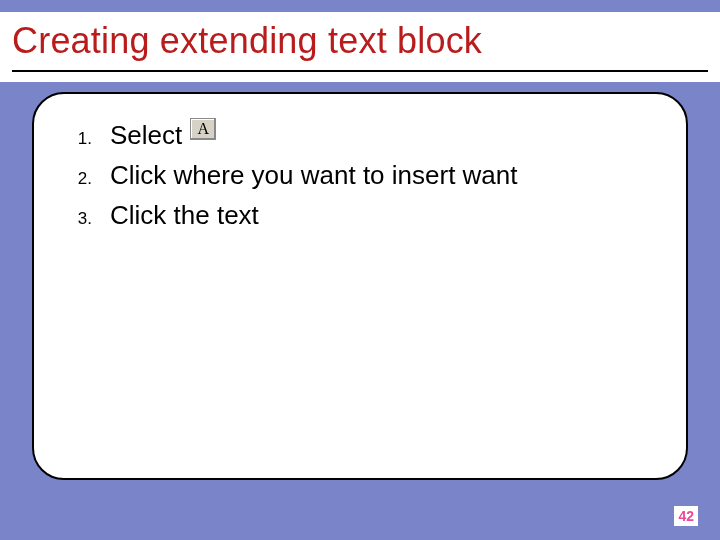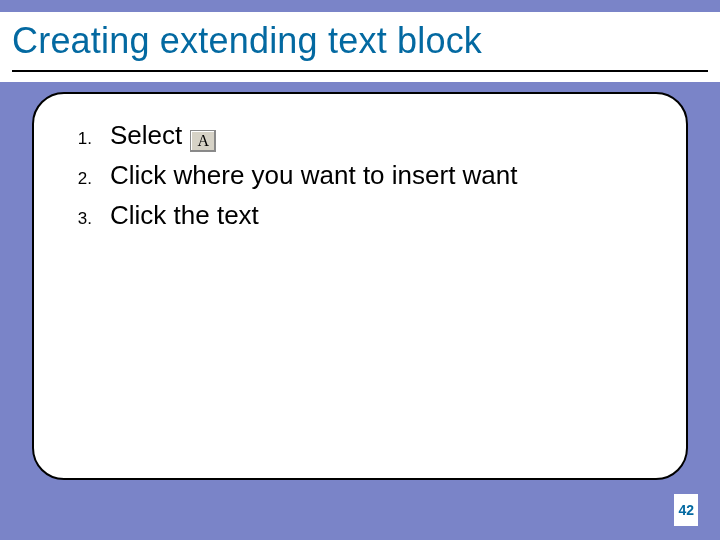--- a/index.html
+++ b/index.html
@@ -16,21 +16,21 @@
   }
   .title-band {
     position: absolute;
     left: 0; top: 12px;
     width: 720px;
     background: #ffffff;
     padding: 8px 12px 10px 12px;
   }
   .title-text {
     font-size: 36px;
-    color: #0369a1;
+    color: #b91c1c;
     letter-spacing: 0.2px;
   }
   .title-band::after {
     content: "";
     display: block;
     width: 100%;
     height: 2px;
     background: #000000;
     margin-top: 8px;
   }
@@ -59,21 +59,21 @@
     color: #000000;
     min-width: 22px;
     text-align: right;
     line-height: 30px;
   }
   .step-body {
     font-size: 26px;
     color: #000000;
     line-height: 34px;
     display: flex;
-    align-items: flex-end;
+    align-items: flex-start;
     gap: 8px;
   }
   .tool-icon {
     display: inline-flex;
     align-items: center;
     justify-content: center;
     width: 26px;
     height: 22px;
     background: #d6d2c6;
     border: 1px solid #8a8a8a;
@@ -81,24 +81,24 @@
     font-family: "Times New Roman", Times, serif;
     font-size: 16px;
     line-height: 1;
     color: #000;
   }
   .page-number {
     position: absolute;
     right: 22px;
     bottom: 14px;
     background: #ffffff;
-    padding: 8px 4px;
+    padding: 2px 4px;
     font-size: 14px;
     font-weight: bold;
-    color: #0369a1;
+    color: #ec4899;
   }
 </style>
 </head>
 <body>
 
 <div class="slide">
 
   <div class="title-band">
     <div class="title-text">Creating extending text block</div>
   </div>

